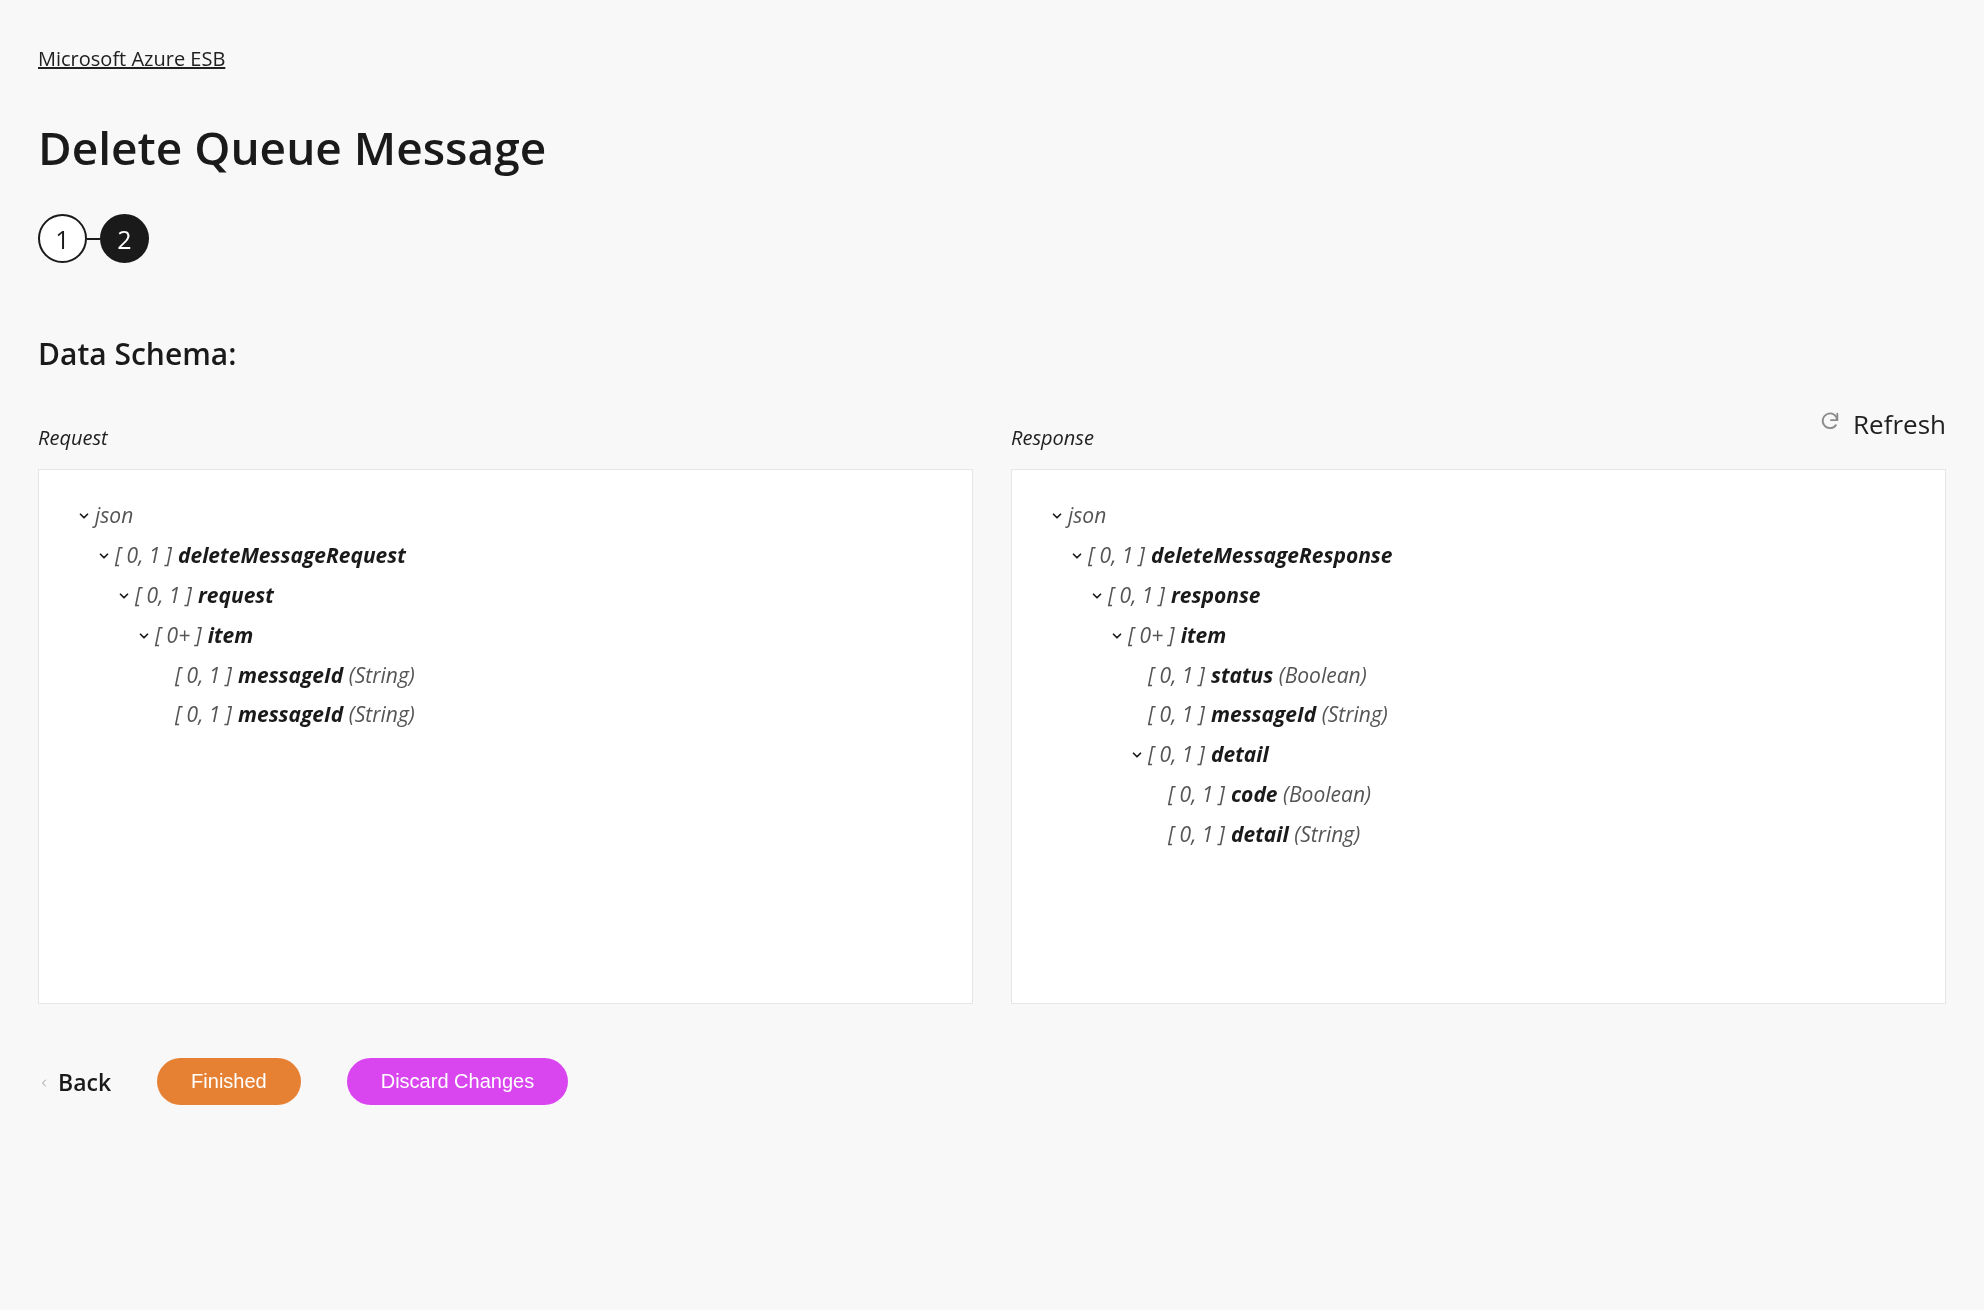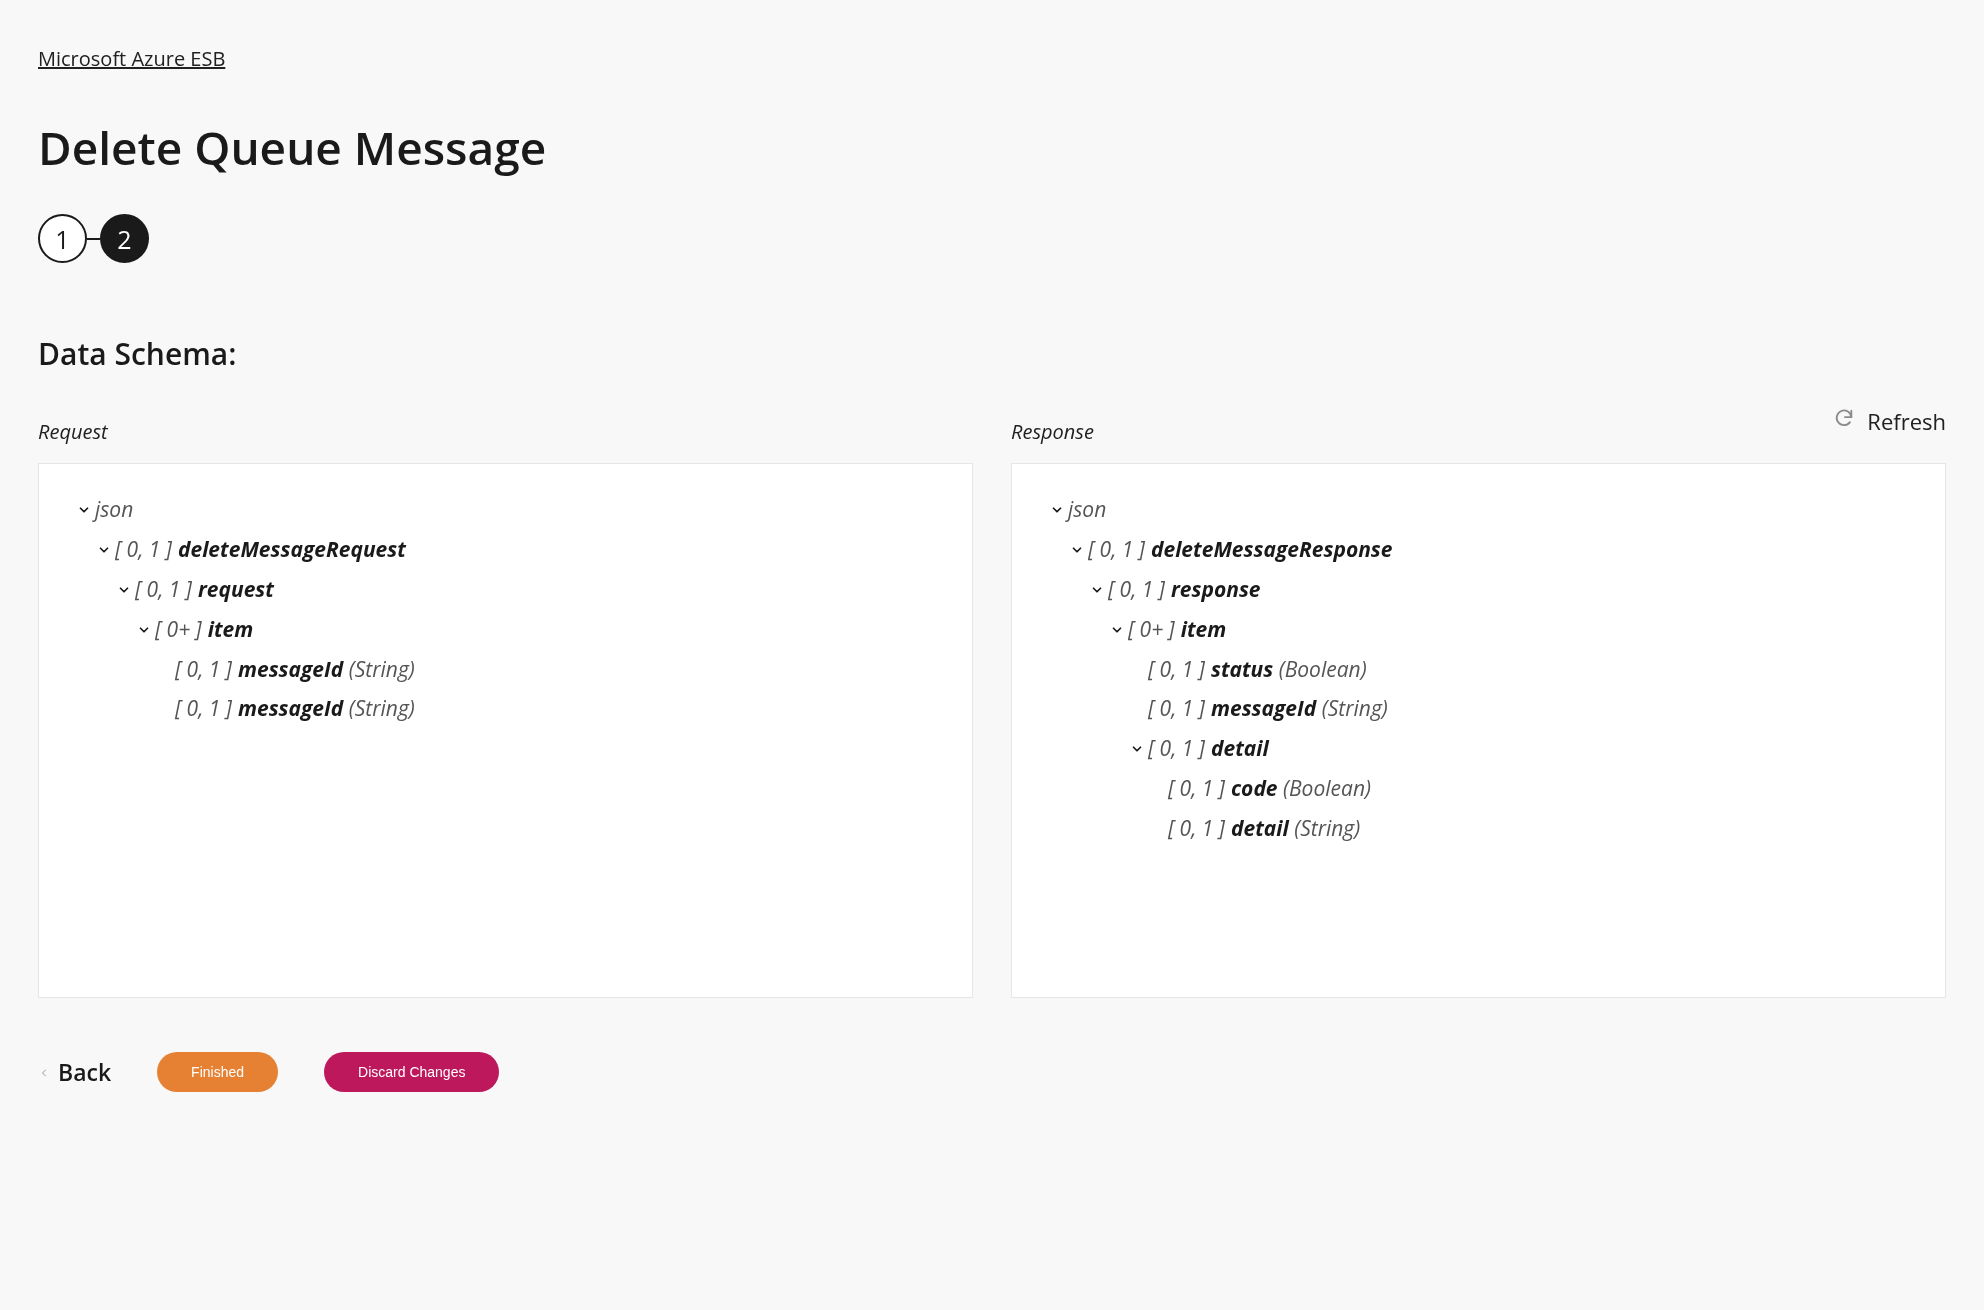--- a/index.html
+++ b/index.html
@@ -61,21 +61,21 @@
   }
   .refresh-row {
     display: flex;
     justify-content: flex-end;
     align-items: center;
     gap: 12px;
     margin-top: 32px;
     cursor: pointer;
   }
   .refresh-row .refresh-label {
-    font-size: 22px;
+    font-size: 26px;
     color: #212121;
   }
   .panels {
     display: flex;
     gap: 38px;
     margin-top: -18px;
     font-style: italic;
   }
   .panel-col {
     flex: 1;
@@ -131,27 +131,27 @@
     font-size: 23px;
     font-weight: 600;
     color: #1a1a1a;
     cursor: pointer;
   }
   .back-btn .chevl { font-size: 18px; color: #888; }
   .btn {
     border: none;
     border-radius: 999px;
     padding: 12px 34px;
-    font-size: 14px;
+    font-size: 20px;
     font-weight: 500;
     cursor: pointer;
     color: #fff;
   }
   .btn-primary { background: #e68134; }
-  .btn-secondary { background: #be185d; }
+  .btn-secondary { background: #d946ef; }
   svg.icon-chev-down { width: 14px; height: 14px; }
   svg.icon-refresh { width: 22px; height: 22px; }
 </style>
 </head>
 <body>
 
 <svg width="0" height="0" style="position:absolute">
   <defs>
     <symbol id="sym-chev-down" viewBox="0 0 24 24">
       <path d="M6 9l6 6 6-6" fill="none" stroke="currentColor" stroke-width="3" stroke-linecap="round" stroke-linejoin="round"></path>

